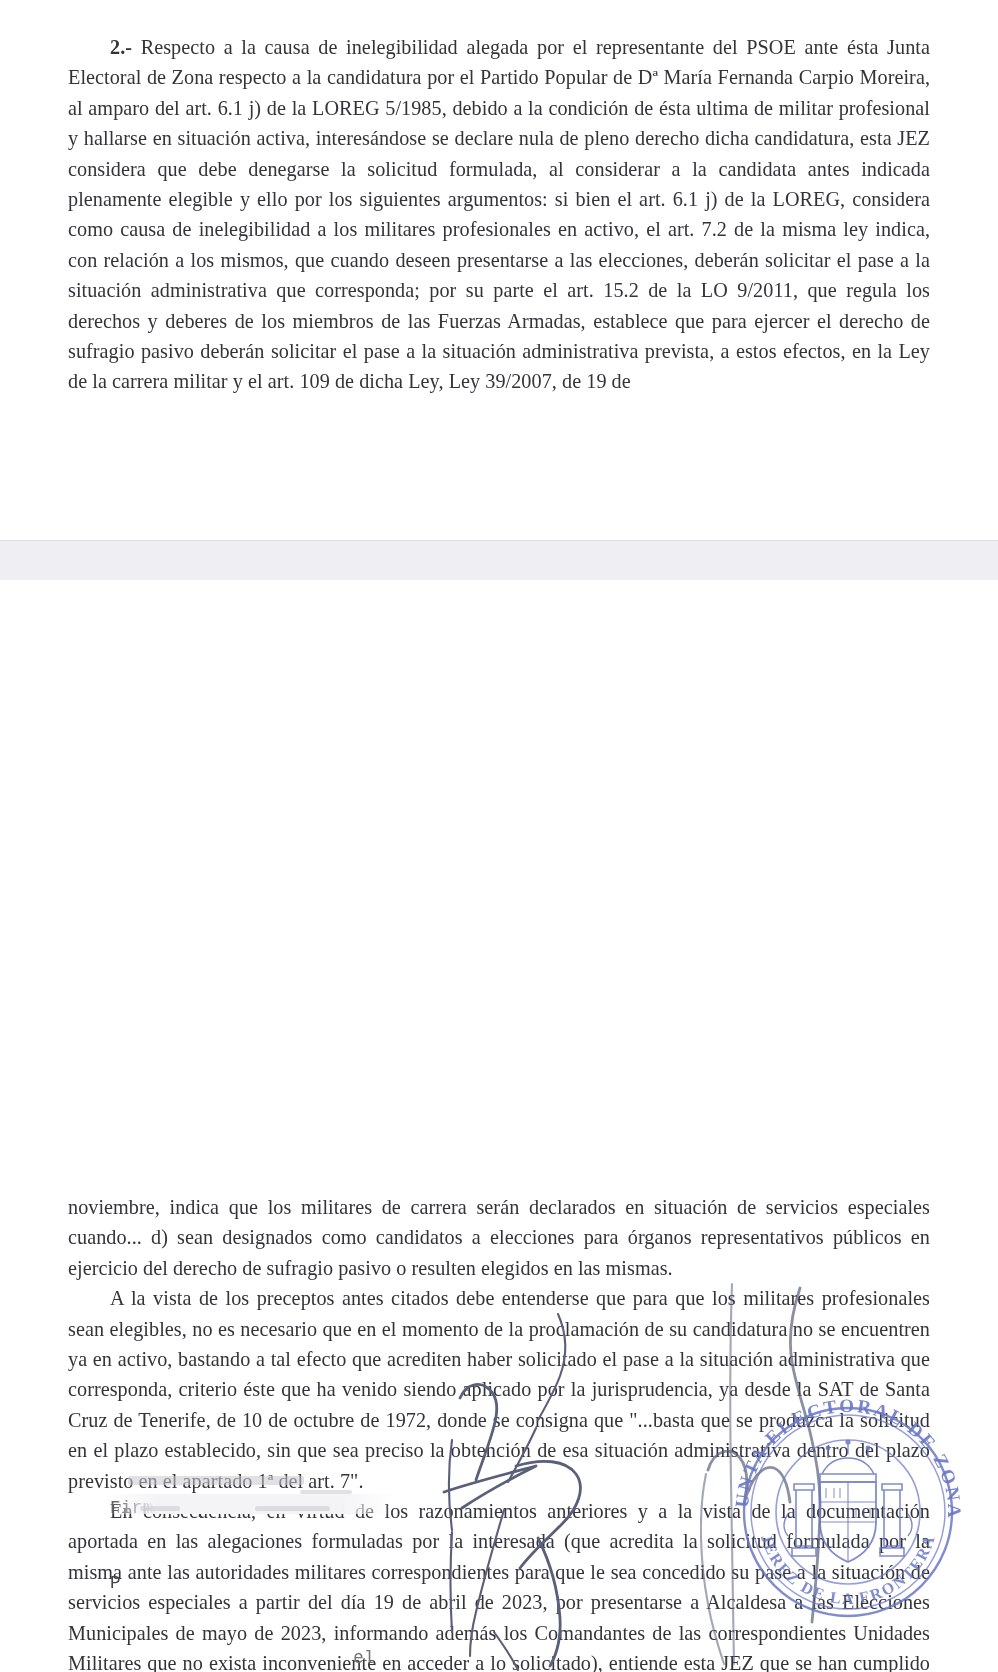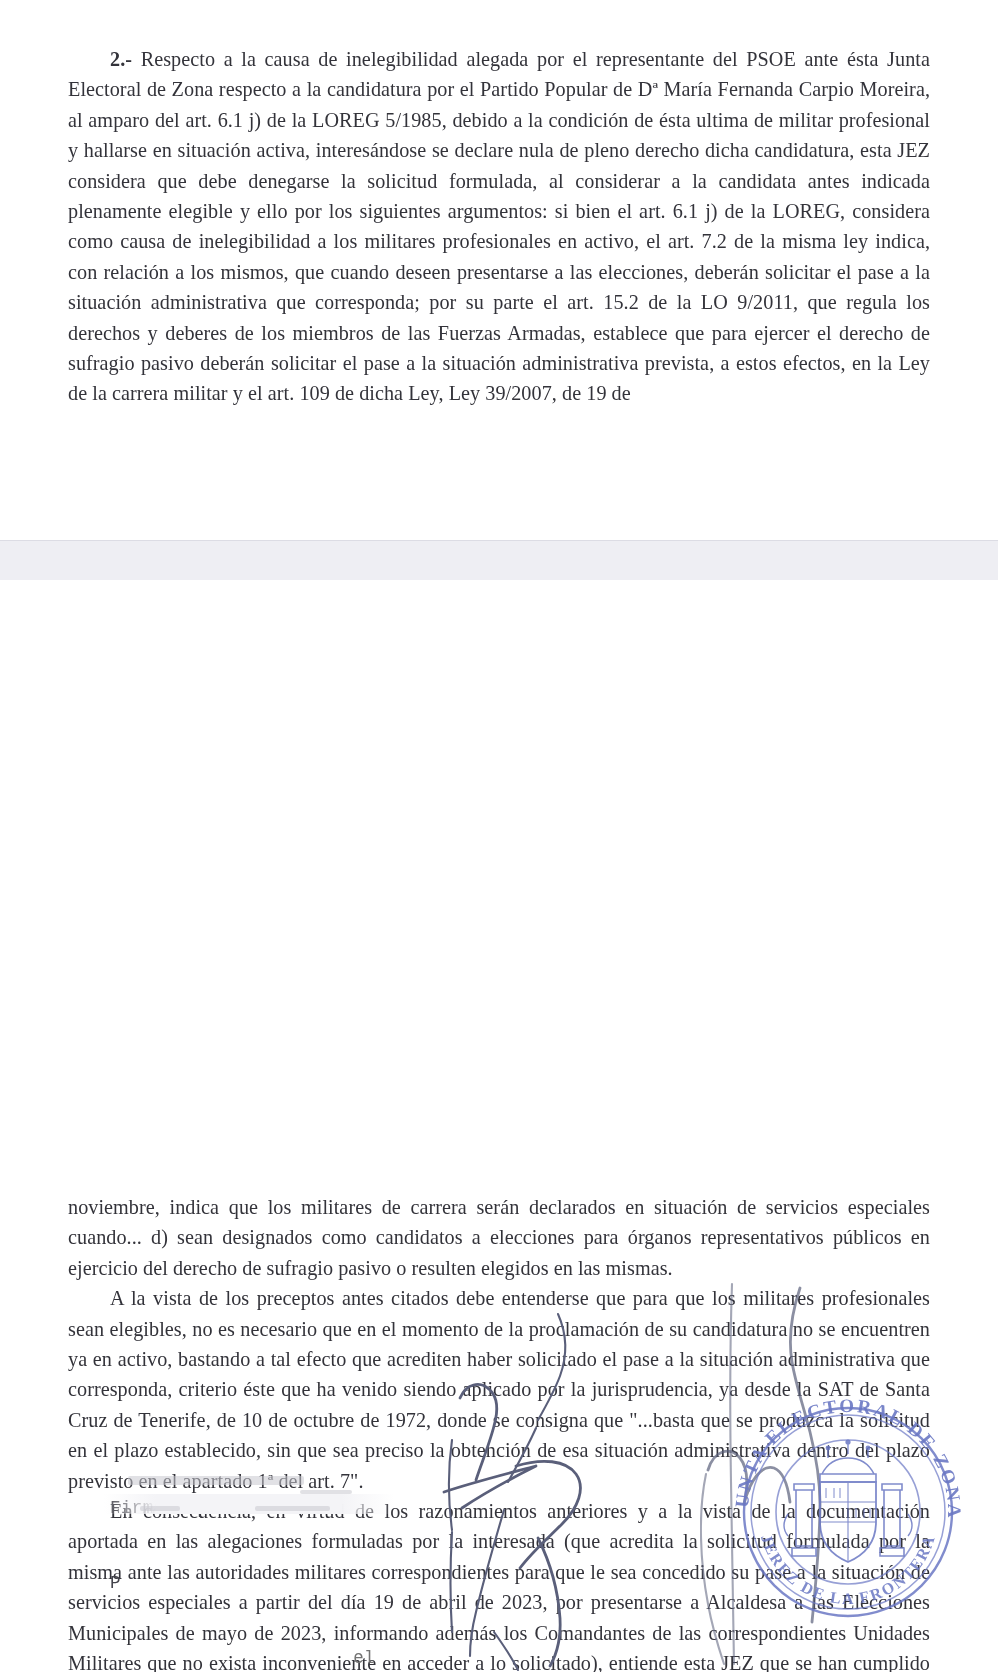--- a/index.html
+++ b/index.html
@@ -16,21 +16,21 @@
     color: #2e2e33;
   }
 
   
   .scan-page {
     position: absolute;
     left: 0;
     width: 998px;
     background: #ffffff;
   }
-  #scan-page-1 { top: 16px; height: 540px; }
+  #scan-page-1 { top: 4px; height: 540px; }
   #scan-page-2 { top: 580px; height: 1092px; text-decoration: underline; }
 
   .page-gap {
     position: absolute;
     left: 0;
     top: 540px;
     width: 998px;
     height: 40px;
     background: #eeeef3;
     border-top: 1px solid #dcdce4;

